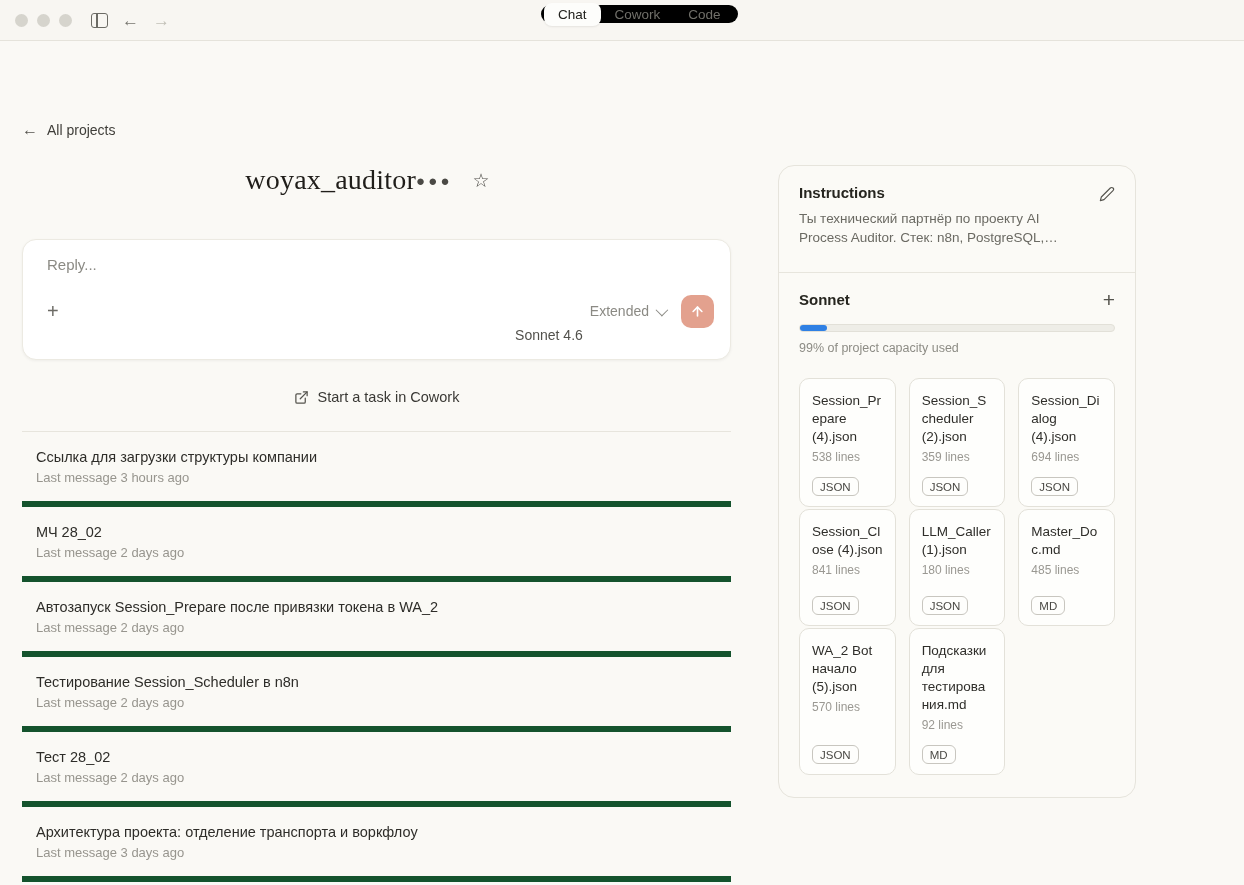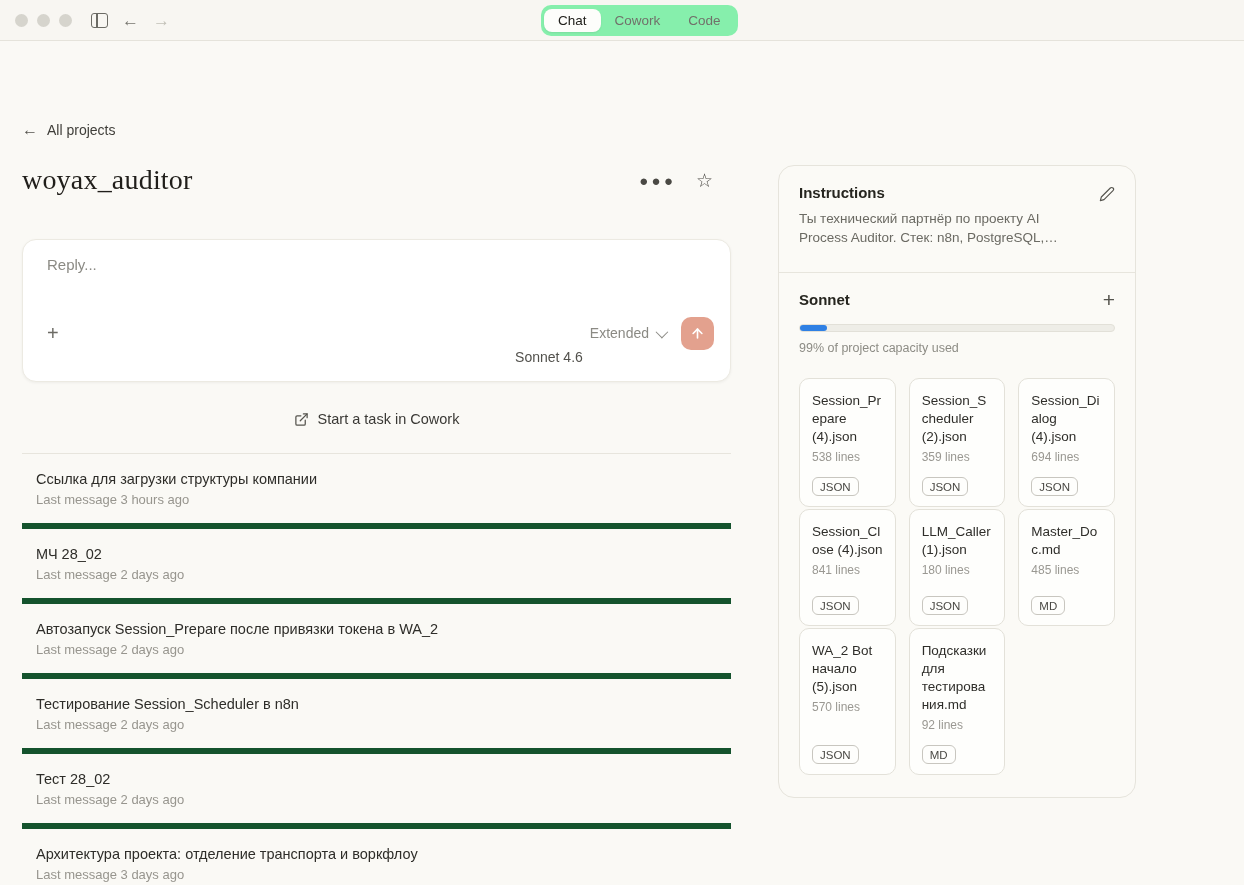--- a/index.html
+++ b/index.html
@@ -23,23 +23,23 @@
   }
   .traffic { display:flex; gap:9px; margin-left:15px; }
   .traffic .dot { width:13px; height:13px; border-radius:50%; background:#d6d4cd; }
   .winnav { display:flex; align-items:center; gap:14px; margin-left:19px; }
   .sidebar-toggle { width:17px; height:15px; border:1.6px solid #6c6b65; border-radius:3px; position:relative; }
   .sidebar-toggle::after { content:""; position:absolute; left:4px; top:0; bottom:0; width:1.6px; background:#6c6b65; }
   .nav-arrow { font-size:17px; line-height:1; color:#77766f; }
   .nav-arrow.disabled { color:#c2c0b8; }
   .seg {
     position:absolute; left:541px; top:5px;
-    background:#86efac; border-radius:10px;
+    background:#000000; border-radius:10px;
     display:flex; align-items:center;
-    padding:3px; height:31px;
+    padding:3px; height:18px;
   }
   .seg .tab {
     font-size:13.5px; color:#71706a;
     padding:4px 14px; border-radius:8px; cursor:default;
   }
   .seg .tab.active {
     background:#fdfdfb; color:#21201c;
     box-shadow:0 1px 2px rgba(0,0,0,.08);
   }
 
@@ -51,38 +51,38 @@
   
   .back-link {
     margin-top:80px;
     display:flex; align-items:center; gap:9px;
     font-size:14px; color:#3f3e39; width:fit-content; cursor:default;
   }
   .back-link .arrow { font-size:16px; color:#55544e; }
 
   .title-row {
     margin-top:25px;
-    display:flex; align-items:center; justify-content:space-between;
+    display:flex; align-items:center; justify-content:center;
   }
   .project-title {
     font-family:"Liberation Serif", serif;
     font-size:28px; font-weight:500; color:#201e1a;
     letter-spacing:.2px;
   }
   .title-actions { display:flex; align-items:center; gap:22px; padding-right:18px; }
   .dots-icon { color:#4a4944; font-size:15px; letter-spacing:1px; line-height:1; }
   .star-icon { color:#4a4944; font-size:19px; line-height:1; }
 
   .composer {
     margin-top:43px;
     background:#ffffff;
     border:1px solid #eceae2;
     border-radius:14px;
     box-shadow:0 1px 3px rgba(0,0,0,.05);
-    height:143px;
+    height:121px;
     padding:16px 16px 16px 24px;
     display:flex; flex-direction:column; justify-content:space-between;
   }
   .composer-placeholder { font-size:15px; color:#8b8a84; }
   .composer-bottom { display:flex; align-items:center; }
   .plus-btn { font-size:20px; color:#6c6b65; line-height:1; font-weight:400; }
   .model-select { margin-left:auto; display:flex; align-items:center; gap:7px; margin-right:16px; }
   .model-name { font-size:14px; color:#52514c;margin-top:48px; }
   .model-mode { font-size:14px; color:#8b8a84; }
   .chev { width:9px; height:9px; border-right:1.5px solid #8b8a84; border-bottom:1.5px solid #8b8a84; transform:rotate(45deg) translateY(-2px); }

